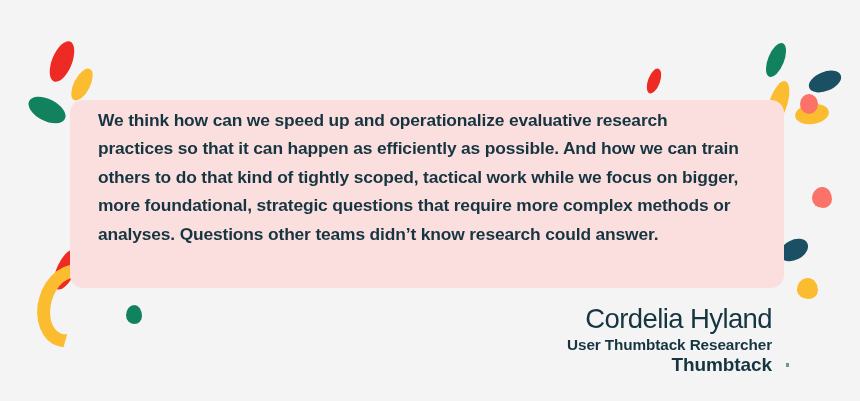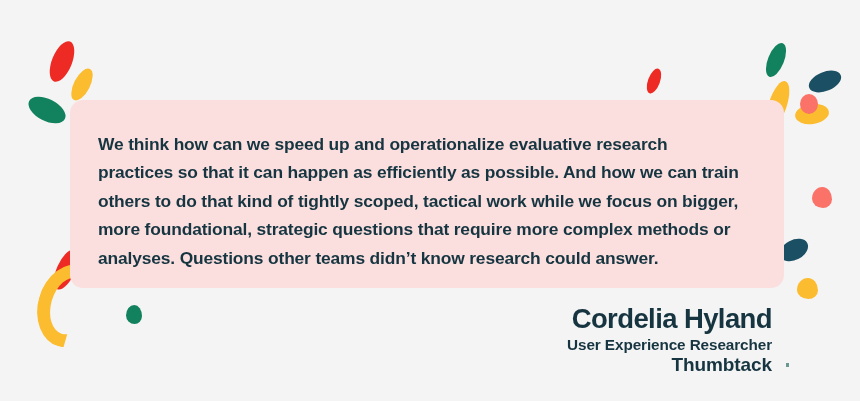--- a/index.html
+++ b/index.html
@@ -37,21 +37,21 @@
   
   .quote-card {
     position: absolute;
     left: 70px;
     top: 100px;
     width: 714px;
     height: 188px;
     background: #fbdfdf;
     border-radius: 13px;
     box-sizing: border-box;
-    padding: 30px 38px 0 28px;
+    padding: 6px 38px 0 28px;
   }
   .quote-text {
     margin: 0;
     color: #163540;
     font-family: "Liberation Sans", sans-serif;
     font-size: 17.4px;
     font-weight: 700;
     line-height: 28.4px;
     letter-spacing: -0.15px;
     white-space: pre-wrap;
@@ -69,21 +69,21 @@
   .attribution {
     position: absolute;
     right: 88px;
     top: 303px;
     text-align: right;
     color: #163540;
   }
   .attr-name {
     font-family: "Liberation Sans", sans-serif;
     font-size: 27.5px;
-    font-weight: 700;
+    font-weight: 400;
     line-height: 32px;
     letter-spacing: -0.6px;
     white-space: nowrap;
   }
   .attr-role {
     font-family: "Liberation Sans", sans-serif;
     font-size: 15.3px;
     font-weight: 700;
     line-height: 20px;
     letter-spacing: -0.1px;
@@ -121,17 +121,17 @@
       <div class="blob" style="left: 797px; top: 278px; width: 21px; height: 21px; transform: rotate(0deg); background: rgb(251, 188, 47); border-radius: 52% 48% 46% 54% / 55% 58% 42% 45%;"></div>
     </div>
 
   <div class="quote-card">
     <p class="quote-text">We think how can we speed up and operationalize evaluative research practices so that it can happen as efficiently as possible. And how we can train others to do that kind of tightly scoped, tactical work while we focus on bigger, more foundational, strategic questions that require more complex methods or analyses. Questions other teams didn’t know research could answer.</p>
     <span class="speck"></span>
   </div>
 
   <div class="attribution">
     <div class="attr-name">Cordelia Hyland</div>
-    <div class="attr-role">User Experience Researcher</div>
+    <div class="attr-role">User Thumbtack Researcher</div>
     <div class="attr-company">Thumbtack</div>
   </div>
 
 </div>
 
 </body></html>

